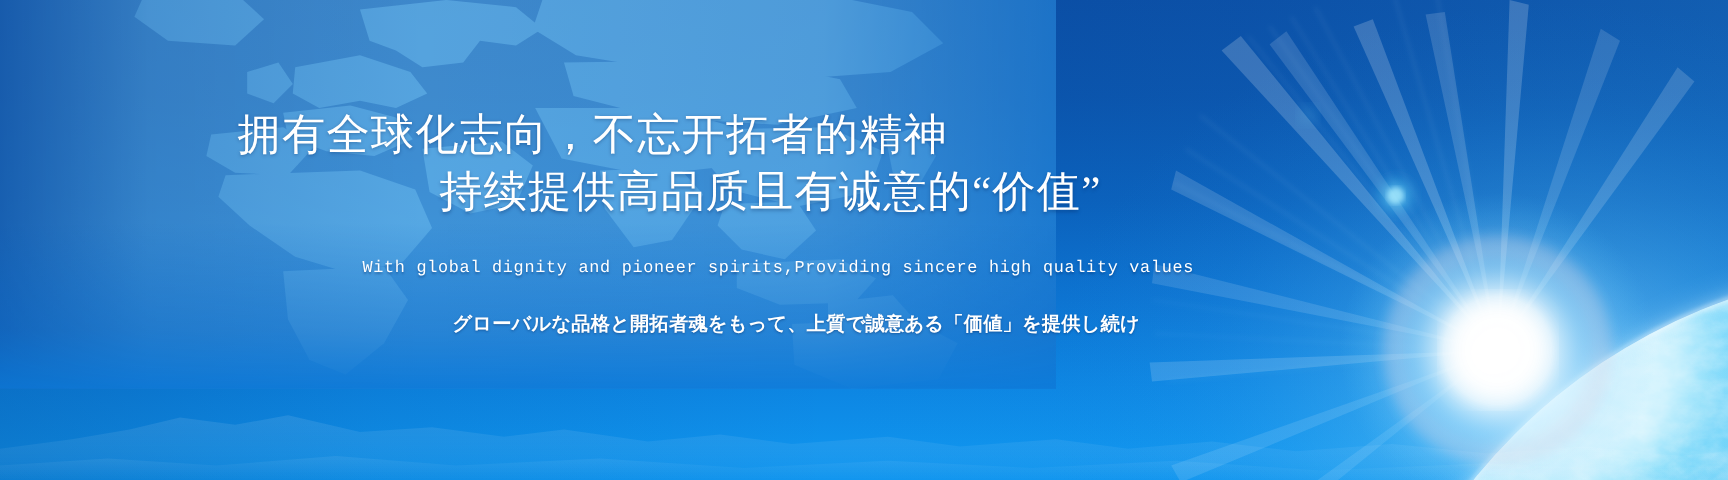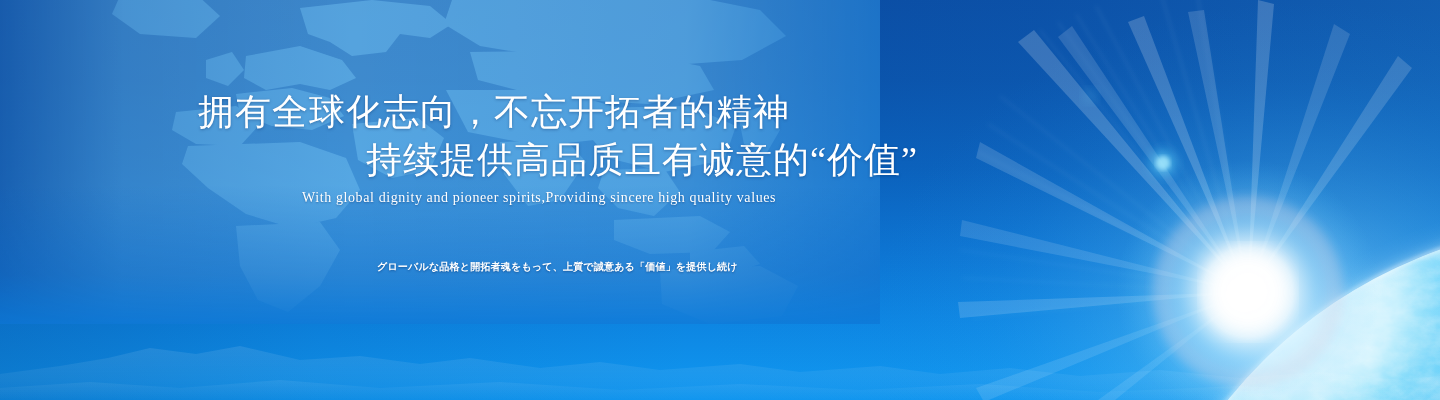--- a/index.html
+++ b/index.html
@@ -66,35 +66,35 @@
     font-size:36px;
     line-height:48px;
     letter-spacing:1px;
     white-space:nowrap;
     text-shadow:0 1px 3px rgba(0,30,80,0.35);
   }
   .headline .l2 { display:block; padding-left:168px;text-align:center; }
 
   .subline-en {
     position:absolute;
-    left:302px; top:190px;
+    left:302px; top:216px;
     color:#ffffff;
-    font-family:Liberation Serif, serif;
+    font-family:Liberation Mono, monospace;
     font-size:14px;
     letter-spacing:0.6px;
     white-space:nowrap;
     text-shadow:0 1px 2px rgba(0,35,90,0.40);
   }
 
   .subline-ja {
     position:absolute;
     left:377px; top:260px;
     color:#ffffff;
     font-family:Liberation Mono, monospace;
-    font-size:10px;
+    font-size:16px;
     font-weight:bold;
     letter-spacing:0.2px;
     white-space:nowrap;
     text-shadow:0 1px 2px rgba(0,35,90,0.45);
   }
 </style>
 </head>
 <body>
 
 <div id="banner">

